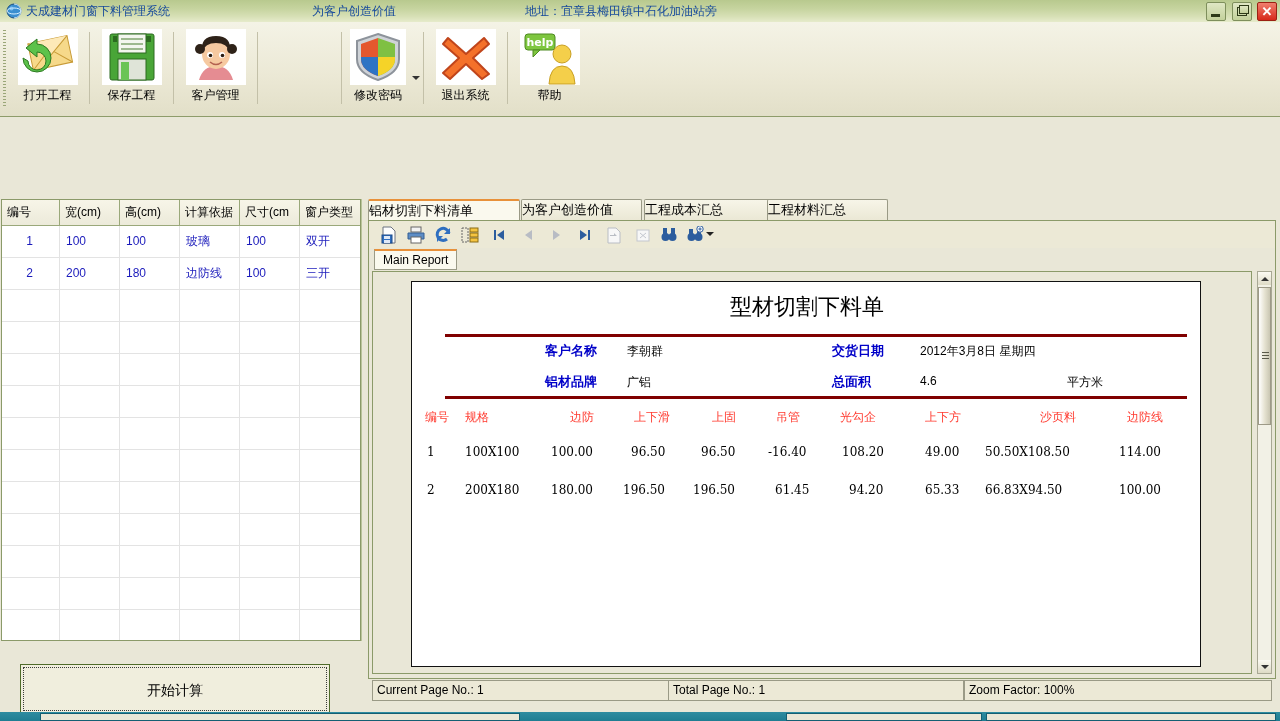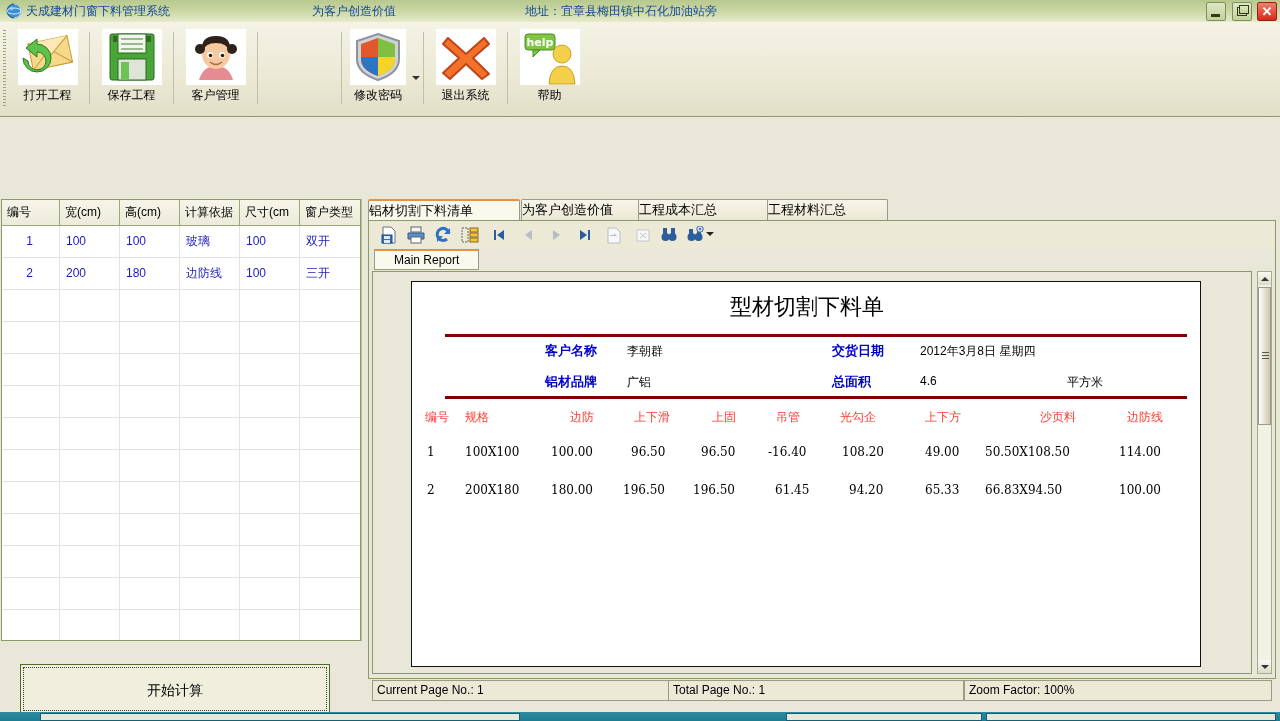--- a/index.html
+++ b/index.html
@@ -116,21 +116,21 @@
   .reportbox{
     position:absolute;left:0;top:21px;width:908px;height:459px;
     background:#e9e7d7;border:1px solid #8b9a69;box-sizing:border-box;
   }
   .rtoolbar{position:absolute;left:0;top:0;width:906px;height:27px;background:#ece9d6;}
   .rtb-ico{position:absolute;top:5px;width:18px;height:18px;}
   .rtb-arrow{position:absolute;top:11px;width:8px;height:6px;}
   .rtb-arrow::after{content:"";position:absolute;left:0;top:0;
     border-left:4px solid transparent;border-right:4px solid transparent;border-top:4px solid #222;}
   .mainrep-tab{
-    position:absolute;left:5px;top:28px;height:21px;padding:0 19px;
+    position:absolute;left:5px;top:28px;height:21px;padding:0 8px;
     background:#faf9ee;border:1px solid #9a9a86;border-top:2px solid #e8913a;
     box-sizing:border-box;font-size:12px;line-height:18px;color:#000;
   }
   .reportinner{
     position:absolute;left:3px;top:50px;width:880px;height:403px;
     background:#e9e7d7;border:1px solid #8b9a69;box-sizing:border-box;overflow:hidden;
   }
   .page{
     position:absolute;left:38px;top:9px;width:790px;height:386px;
     background:#fff;border:1px solid #111;box-sizing:border-box;overflow:hidden;
@@ -443,21 +443,21 @@
 
   <div class="calcbtn">
     <div class="inner">开始计算</div>
   </div>
 
   <div class="rpanel">
 
     <div class="tabsrow">
       <div class="tab active" style="left:0;width:152px">铝材切割下料清单</div>
       <div class="tab" style="left:153px;width:121px">为客户创造价值</div>
-      <div class="tab" style="left:270px;width:140px">工程成本汇总</div>
+      <div class="tab" style="left:276px;width:140px">工程成本汇总</div>
       <div class="tab" style="left:399px;width:121px">工程材料汇总</div>
     </div>
 
     <div class="reportbox">
 
       <div class="rtoolbar">
         <span class="rtb-ico" style="left:11px">
           <svg viewBox="0 0 18 18" width="18" height="18">
             <path d="M3 1 h8 l4 4 v12 H3 z" fill="#fdfdfd" stroke="#6b7280"></path>
             <rect x="2" y="9" width="10" height="8" fill="#2f6fc0" stroke="#1c4a88"></rect>

